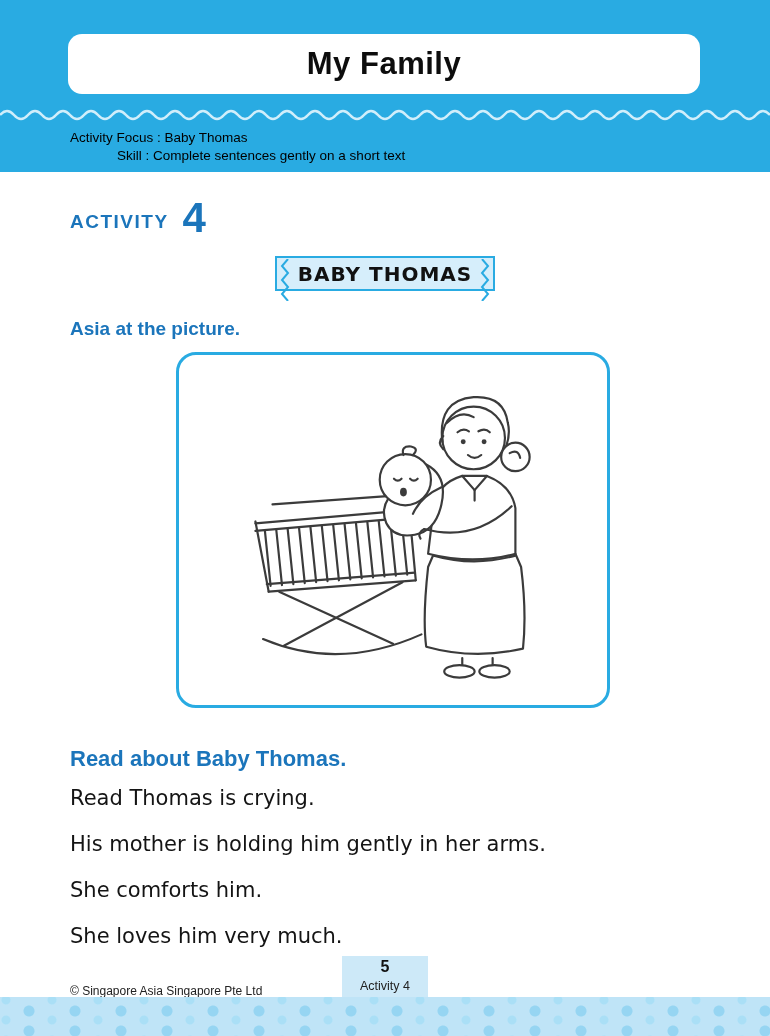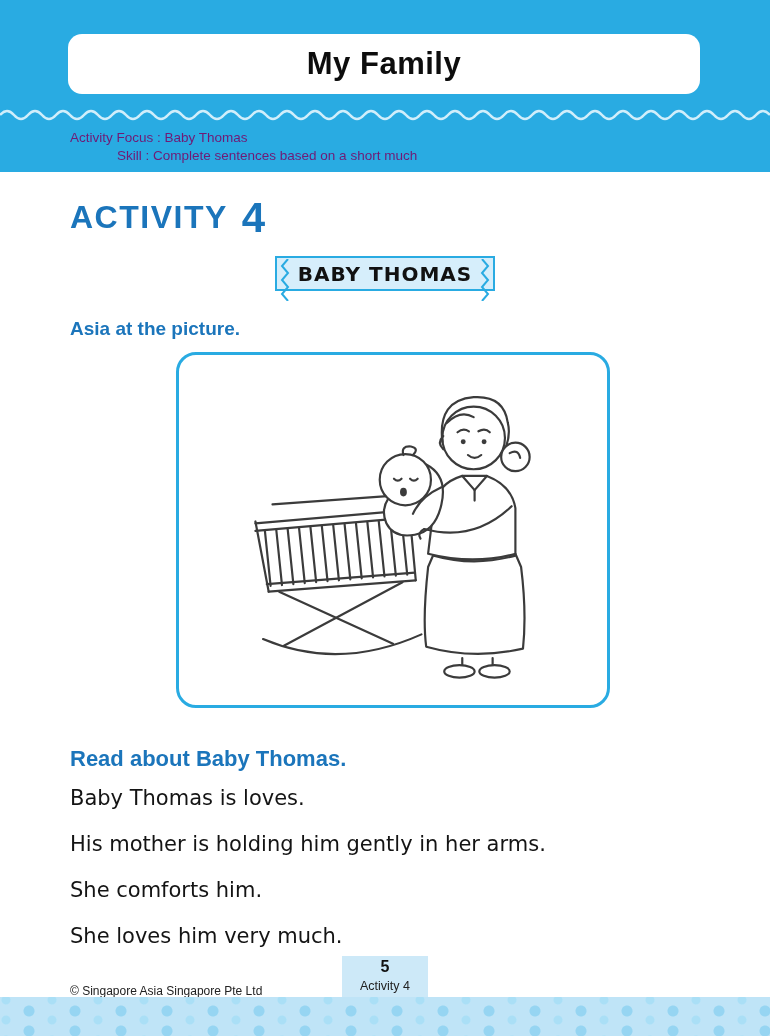--- a/index.html
+++ b/index.html
@@ -6,26 +6,26 @@
   html,body { width:770px; }
   body { font-family:"Liberation Sans",sans-serif; background:#ffffff; }
   .page { position:relative; width:770px; height:1036px; background:#ffffff; overflow:hidden; }
 
   
   .header { position:absolute; left:0; top:0; width:770px; height:172px; background:#29abe2; }
   .title-pill { position:absolute; left:68px; top:34px; width:632px; height:60px; background:#ffffff;
                 border-radius:14px; display:flex; align-items:center; justify-content:center; }
   .title-pill span { font-size:31px; font-weight:800; color:#0d0d0d; letter-spacing:.5px; }
   .wave { position:absolute; left:0; top:104px; width:770px; height:18px; }
-  .focus { position:absolute; left:70px; top:129px; color:#701a75; font-size:13.5px; line-height:18px; }
+  .focus { position:absolute; left:70px; top:129px; color:#000000; font-size:13.5px; line-height:18px; }
   .focus .skill { padding-left:47px; }
 
   
   .activity-heading { position:absolute; left:70px; top:194px; color:#1b75bb; }
-  .activity-word { font-size:32px; font-weight:800; letter-spacing:1.5px; }
+  .activity-word { font-size:19px; font-weight:800; letter-spacing:1.5px; }
   .activity-num  { font-size:42px; font-weight:800; margin-left:14px; vertical-align:-4px; }
 
   
   .banner { position:absolute; left:50%; top:256px; transform:translateX(-50%);
             width:220px; height:35px; background:#d6eefb; border:2px solid #29abe2;
             display:flex; align-items:center; justify-content:center; }
   .banner-label { font-family:"DejaVu Sans",sans-serif; font-weight:700; font-size:20px;
                   letter-spacing:1px; color:#111; }
   .zig { position:absolute; top:1px; bottom:1px; width:10px; height:42px; }
   .zig.left { left:3px; } .zig.right { right:3px; }
@@ -65,21 +65,21 @@
 
   <div class="header">
     <div class="title-pill">
       <span>My Family</span>
     </div>
     <svg class="wave" viewBox="0 0 770 18" preserveAspectRatio="none">
       <path d="M0 11 q7 -8 14 0 t14 0 t14 0 t14 0 t14 0 t14 0 t14 0 t14 0 t14 0 t14 0 t14 0 t14 0 t14 0 t14 0 t14 0 t14 0 t14 0 t14 0 t14 0 t14 0 t14 0 t14 0 t14 0 t14 0 t14 0 t14 0 t14 0 t14 0 t14 0 t14 0 t14 0 t14 0 t14 0 t14 0 t14 0 t14 0 t14 0 t14 0 t14 0 t14 0 t14 0 t14 0 t14 0 t14 0 t14 0 t14 0 t14 0 t14 0 t14 0 t14 0 t14 0 t14 0 t14 0 t14 0 t14 0" fill="none" stroke="#d9f1fc" stroke-width="2.5" opacity="0.95"></path>
     </svg>
     <div class="focus">
       <div>Activity Focus : Baby Thomas</div>
-      <div class="skill">Skill : Complete sentences based on a short much</div>
+      <div class="skill">Skill : Complete sentences gently on a short text</div>
     </div>
   </div>
 
   <div class="activity-heading">
     <span class="activity-word">ACTIVITY</span><span class="activity-num">4</span>
   </div>
 
   <div class="banner">
     <svg class="zig left" viewBox="0 0 10 42" preserveAspectRatio="none">
       <polyline points="8,0 2,7 8,14 2,21 8,28 2,35 8,42" fill="none" stroke="#29abe2" stroke-width="2"></polyline>
@@ -161,21 +161,21 @@
         <path d="M283,72 q6,-5 12,-1 M305,71 q7,-4 12,1" fill="none"></path>
         <path d="M294,96 q7,6 14,0" fill="none"></path>
         <path d="M268,76 q-7,7 0,14" fill="none"></path>
       </g>
     </svg>
   </div>
 
   <div class="read">Read about Baby Thomas.</div>
 
   <div class="sentences">
-    <p>Baby Thomas is loves.</p>
+    <p>Read Thomas is crying.</p>
     <p>His mother is holding him gently in her arms.</p>
     <p>She comforts him.</p>
     <p>She loves him very much.</p>
   </div>
 
   <div class="page-tab">
     <div class="page-num">5</div>
     <div class="page-activity">Activity 4</div>
   </div>
   <div class="copyright">© Singapore Asia Singapore Pte Ltd</div>

